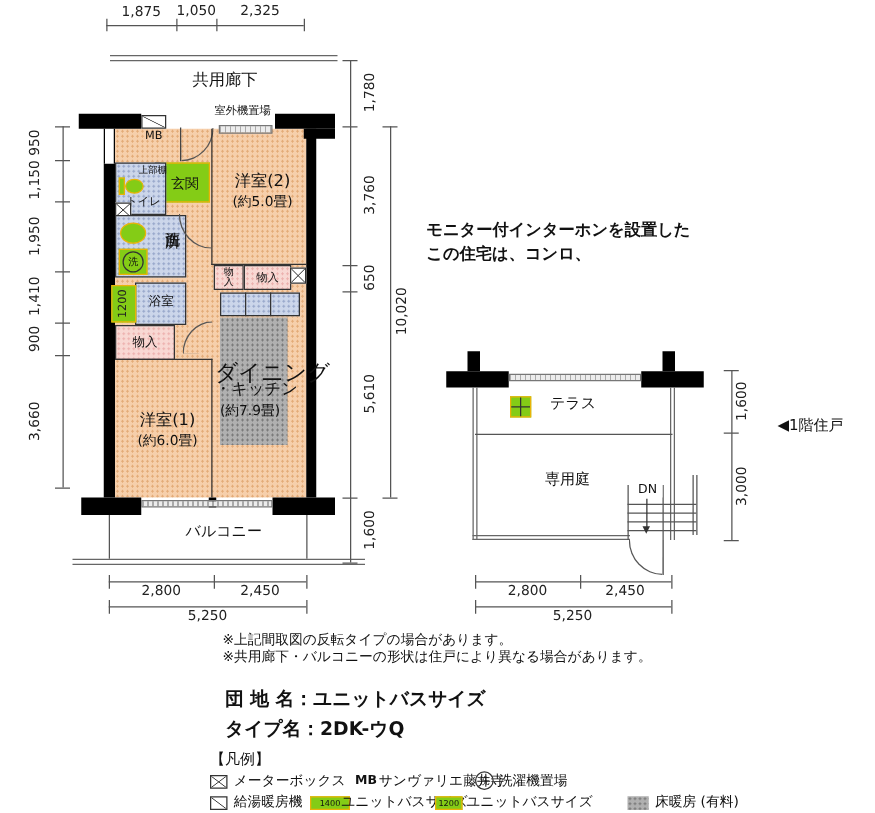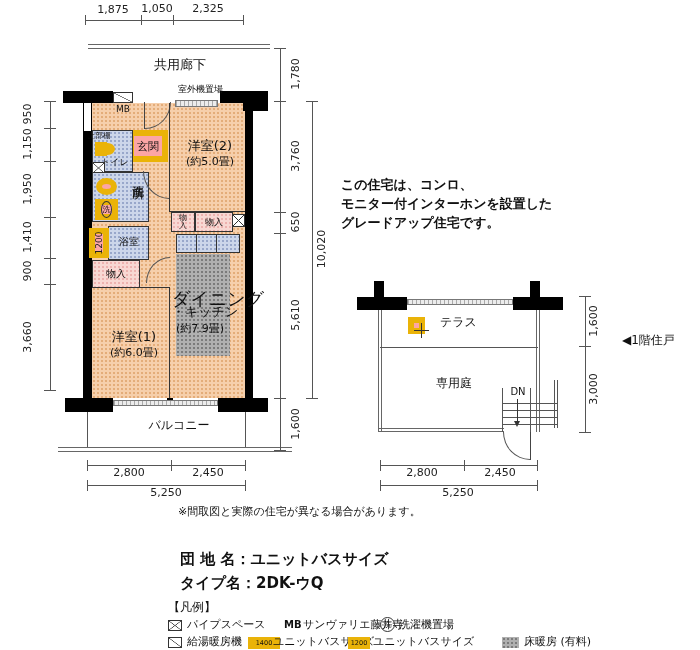--- a/index.html
+++ b/index.html
@@ -13,21 +13,21 @@
   .lbl{position:absolute;color:#111;white-space:nowrap;line-height:1.15;}
   .ctr{text-align:center;}
   .peach{position:absolute;background-color:#f6cfab;
      background-image:radial-gradient(rgba(205,130,60,.45) 1px,transparent 1px);background-size:4px 4px;}
   .blue{position:absolute;background-color:#ccd6ea;border:1px solid #333;box-sizing:border-box;
      background-image:radial-gradient(rgba(100,120,170,.5) 1px,transparent 1px);background-size:4px 4px;}
   .pink{position:absolute;background-color:#f8d8d3;border:1px solid #333;box-sizing:border-box;
      background-image:radial-gradient(rgba(225,140,140,.5) 1px,transparent 1px);background-size:4px 4px;}
   .gray{position:absolute;background-color:#b0b0b0;
      background-image:radial-gradient(rgba(70,70,70,.5) 1px,transparent 1px);background-size:4px 4px;}
-  .box{position:absolute;background:#fca5a5;border:6px solid #eab308;box-sizing:border-box;}
+  .box{position:absolute;background:#84cc16;border:1px solid #eab308;box-sizing:border-box;}
   .flexc{display:flex;align-items:center;justify-content:center;}
   .hatch{position:absolute;background:repeating-linear-gradient(90deg,#aaa 0 1px,#ececec 1px 4px);
      border:1px solid #777;box-sizing:border-box;}
   .dline{position:absolute;border-top:1px solid #666;border-bottom:1px solid #666;background:transparent;}
   .dside{position:absolute;border-left:1px solid #666;border-right:1px solid #666;background:transparent;}
   .xbox{position:absolute;background:#fff;border:1px solid #333;box-sizing:border-box;
      background-image:linear-gradient(to top right,transparent calc(50% - .6px),#333 50%,transparent calc(50% + .6px)),
                       linear-gradient(to bottom right,transparent calc(50% - .6px),#333 50%,transparent calc(50% + .6px));}
   .dbox{position:absolute;background:#fff;border:1px solid #333;box-sizing:border-box;
      background-image:linear-gradient(to top right,transparent calc(50% - .6px),#333 50%,transparent calc(50% + .6px));}
@@ -60,33 +60,33 @@
   <div class="wall" style="left:243px;top:103px;width:25px;height:8px;"></div>
   <div class="wall" style="left:245px;top:103px;width:8px;height:295px;"></div>
   <div class="dside" style="left:83px;top:103px;width:7px;height:28px;border-color:#000;"></div>
   <div class="wall" style="left:83px;top:131px;width:9px;height:267px;"></div>
   <div class="wall" style="left:65px;top:398px;width:48px;height:14px;"></div>
   <div class="wall" style="left:218px;top:398px;width:50px;height:14px;"></div>
   <div class="wall" style="left:124px;top:130px;width:5px;height:32px;"></div>
   <div class="wall" style="left:167px;top:398px;width:6px;height:8px;"></div>
 
   <div class="hatch" style="left:175px;top:100px;width:43px;height:7px;"></div>
-  <div class="lbl ctr" style="left:165px;top:84px;width:58px;font-size:9px;text-align:right;">室外機置場</div>
+  <div class="lbl ctr" style="left:165px;top:84px;width:58px;font-size:9px;">室外機置場</div>
 
   <div class="hatch" style="left:113px;top:400px;width:105px;height:6px;"></div>
 
   <div class="vl" style="left:144px;top:102px;height:27px;background:#444;"></div>
   <div class="arc" style="left:145px;top:102px;width:26px;height:27px;border-right-width:1px;border-bottom-width:1px;border-radius:0 0 100% 0;"></div>
 
   <div class="box flexc" style="left:128px;top:130px;width:40px;height:32px;">
     <span style="font-size:11px;">玄関</span>
   </div>
 
   <div class="blue" style="left:92px;top:130px;width:41px;height:42px;"></div>
-  <div class="lbl" style="left:88px;top:132px;font-size:7.5px;">上部棚</div>
+  <div class="lbl" style="left:111px;top:132px;font-size:7.5px;">上部棚</div>
   <div class="box" style="left:95px;top:142px;width:5px;height:14px;"></div>
   <div class="box" style="left:100px;top:143px;width:15px;height:12px;border-radius:50%;"></div>
   <div class="lbl" style="left:101px;top:157px;font-size:9px;">トイレ</div>
 
   <div class="xbox" style="left:92px;top:162px;width:13px;height:12px;"></div>
 
   <div class="blue" style="left:92px;top:172px;width:57px;height:50px;"></div>
   <div class="box" style="left:96px;top:178px;width:21px;height:17px;border-radius:50%;"></div>
   <div class="box flexc" style="left:95px;top:199px;width:23px;height:21px;">
     <span style="border:1px solid #333;border-radius:50%;width:15px;height:15px;font-size:8px;display:flex;align-items:center;justify-content:center;">洗</span>
@@ -176,23 +176,22 @@
   <div class="vl" style="left:171px;top:460px;height:11px;"></div>
   <div class="vl" style="left:245px;top:460px;height:11px;"></div>
   <div class="dim" style="left:101px;top:467px;width:56px;">2,800</div>
   <div class="dim" style="left:180px;top:467px;width:56px;">2,450</div>
   <div class="hl" style="left:87px;top:485px;width:158px;"></div>
   <div class="vl" style="left:87px;top:480px;height:11px;"></div>
   <div class="vl" style="left:245px;top:480px;height:11px;"></div>
   <div class="dim" style="left:138px;top:487px;width:56px;">5,250</div>
 
   <div class="lbl" style="left:341px;top:175px;font-size:13px;font-weight:600;line-height:19px;">
+    <span style="display:block;">モニター付インターホンを設置した</span>
     <span style="display:block;">この住宅は、コンロ、</span>
-    <span style="display:block;">モニター付インターホンを設置した</span>
-    <span style="display:block;">グレードアップ住宅です。</span>
   </div>
 
   <div class="wall" style="left:374px;top:281px;width:10px;height:16px;"></div>
   <div class="wall" style="left:530px;top:281px;width:10px;height:16px;"></div>
   <div class="wall" style="left:357px;top:297px;width:50px;height:13px;"></div>
   <div class="wall" style="left:513px;top:297px;width:50px;height:13px;"></div>
   <div class="hatch" style="left:407px;top:299px;width:106px;height:6px;"></div>
 
   <div class="dside" style="left:378px;top:310px;width:2px;height:122px;"></div>
   <div class="dside" style="left:536px;top:310px;width:2px;height:122px;"></div>
@@ -234,30 +233,31 @@
   <div class="vl" style="left:464px;top:460px;height:11px;"></div>
   <div class="vl" style="left:537px;top:460px;height:11px;"></div>
   <div class="dim" style="left:394px;top:467px;width:56px;">2,800</div>
   <div class="dim" style="left:472px;top:467px;width:56px;">2,450</div>
   <div class="hl" style="left:380px;top:485px;width:157px;"></div>
   <div class="vl" style="left:380px;top:480px;height:11px;"></div>
   <div class="vl" style="left:537px;top:480px;height:11px;"></div>
   <div class="dim" style="left:430px;top:487px;width:56px;">5,250</div>
 
   <div class="lbl" style="left:178px;top:505px;font-size:11px;line-height:13.5px;">
-    <span style="display:block;">※間取図と実際の住宅が異なる場合があります。</span>
+    <span style="display:block;">※上記間取図の反転タイプの場合があります。</span>
+    <span style="display:block;">※共用廊下・バルコニーの形状は住戸により異なる場合があります。</span>
   </div>
 
   <div class="lbl" style="left:180px;top:551px;font-size:15px;font-weight:600;">団 地 名：ユニットバスサイズ</div>
   <div class="lbl" style="left:180px;top:575px;font-size:15px;font-weight:600;">タイプ名：2DK-ウQ</div>
 
   <div class="lbl" style="left:168px;top:601px;font-size:12px;">【凡例】</div>
 
   <div class="xbox" style="left:168px;top:620px;width:14px;height:11px;"></div>
-  <div class="lbl" style="left:187px;top:619px;font-size:11px;">パイプスペース</div>
+  <div class="lbl" style="left:187px;top:619px;font-size:11px;">メーターボックス</div>
   <div class="lbl" style="left:284px;top:619px;font-size:10px;font-weight:600;">MB</div>
   <div class="lbl" style="left:303px;top:619px;font-size:11px;">サンヴァリエ藤井寺</div>
   <div class="lbl flexc" style="left:380px;top:617px;width:15px;height:15px;border:1px solid #333;border-radius:50%;font-size:8px;box-sizing:border-box;">洗</div>
   <div class="lbl" style="left:399px;top:619px;font-size:11px;text-align:right;">洗濯機置場</div>
 
   <div class="dbox" style="left:168px;top:637px;width:14px;height:11px;"></div>
   <div class="lbl" style="left:187px;top:636px;font-size:11px;">給湯暖房機</div>
   <div class="box flexc" style="left:248px;top:637px;width:32px;height:11px;font-size:6.5px;">1400</div>
   <div class="lbl" style="left:273px;top:636px;font-size:11px;">ユニットバスサイズ</div>
   <div class="box flexc" style="left:348px;top:637px;width:22px;height:11px;font-size:6.5px;">1200</div>

